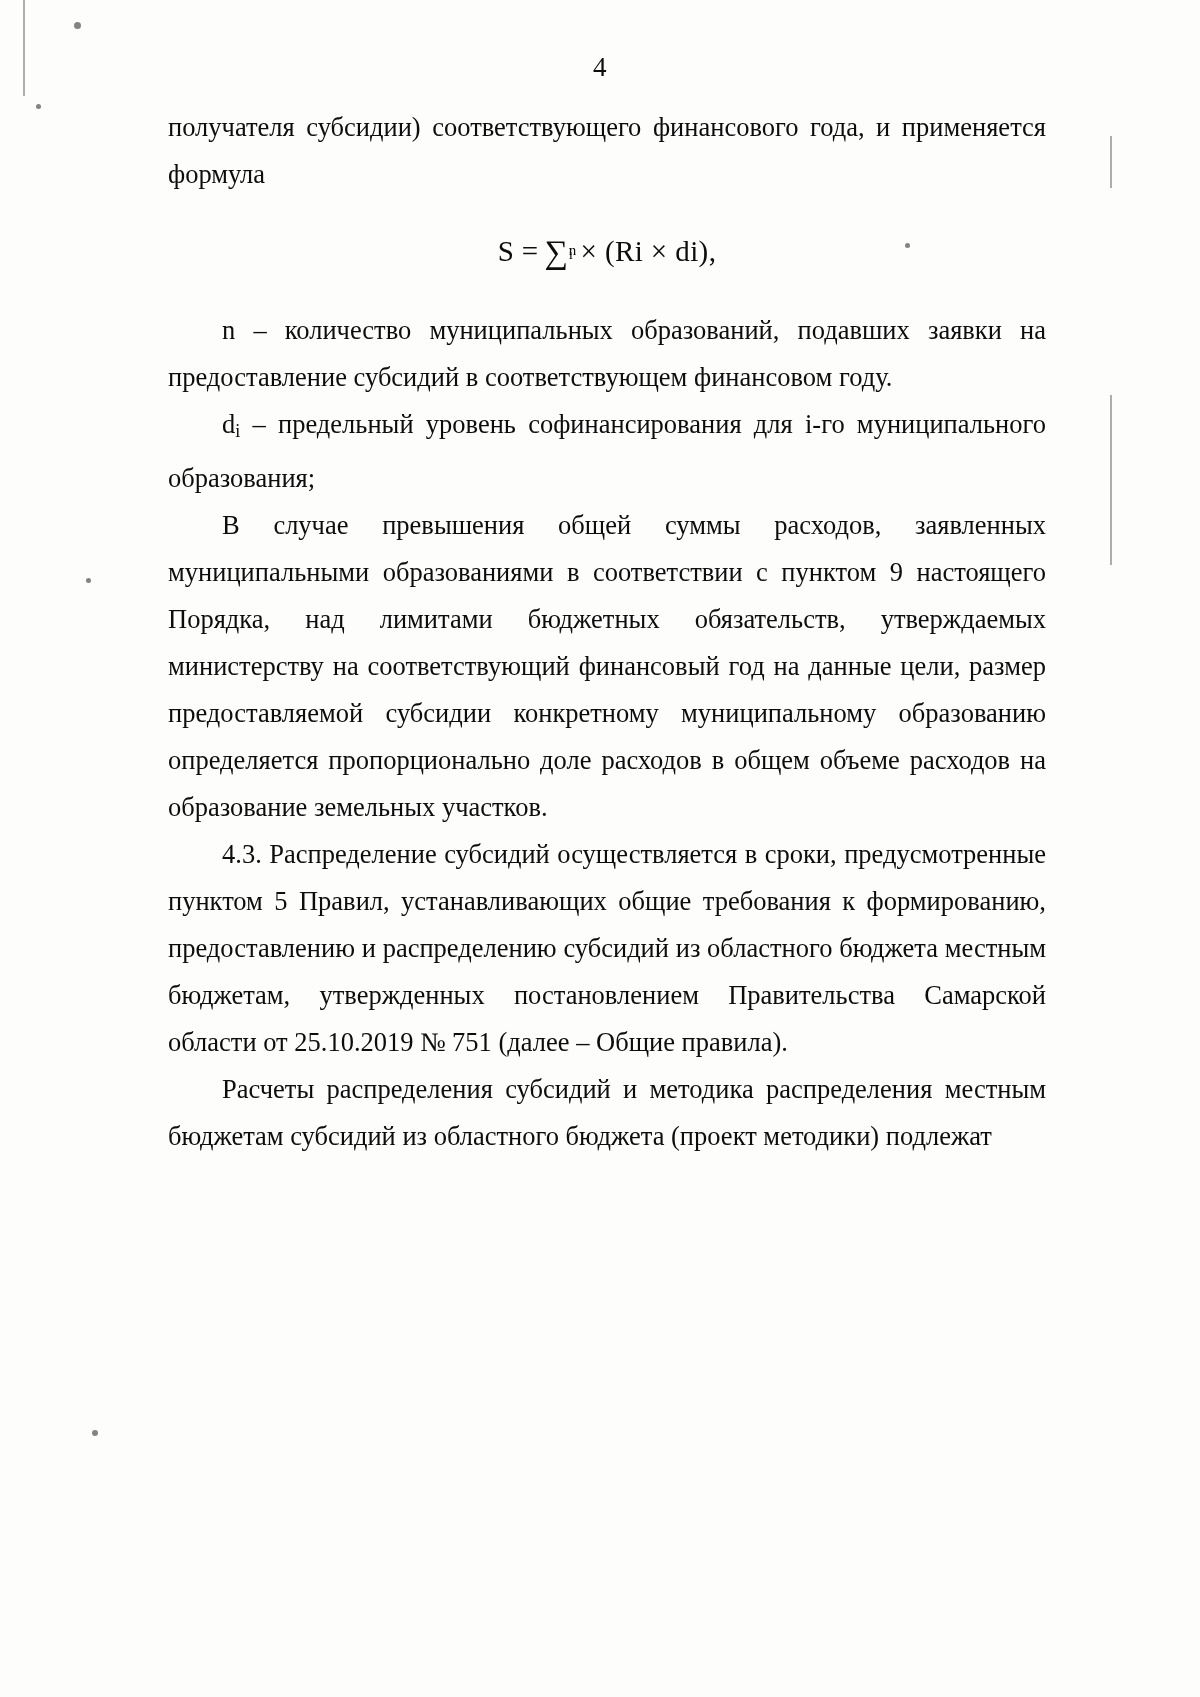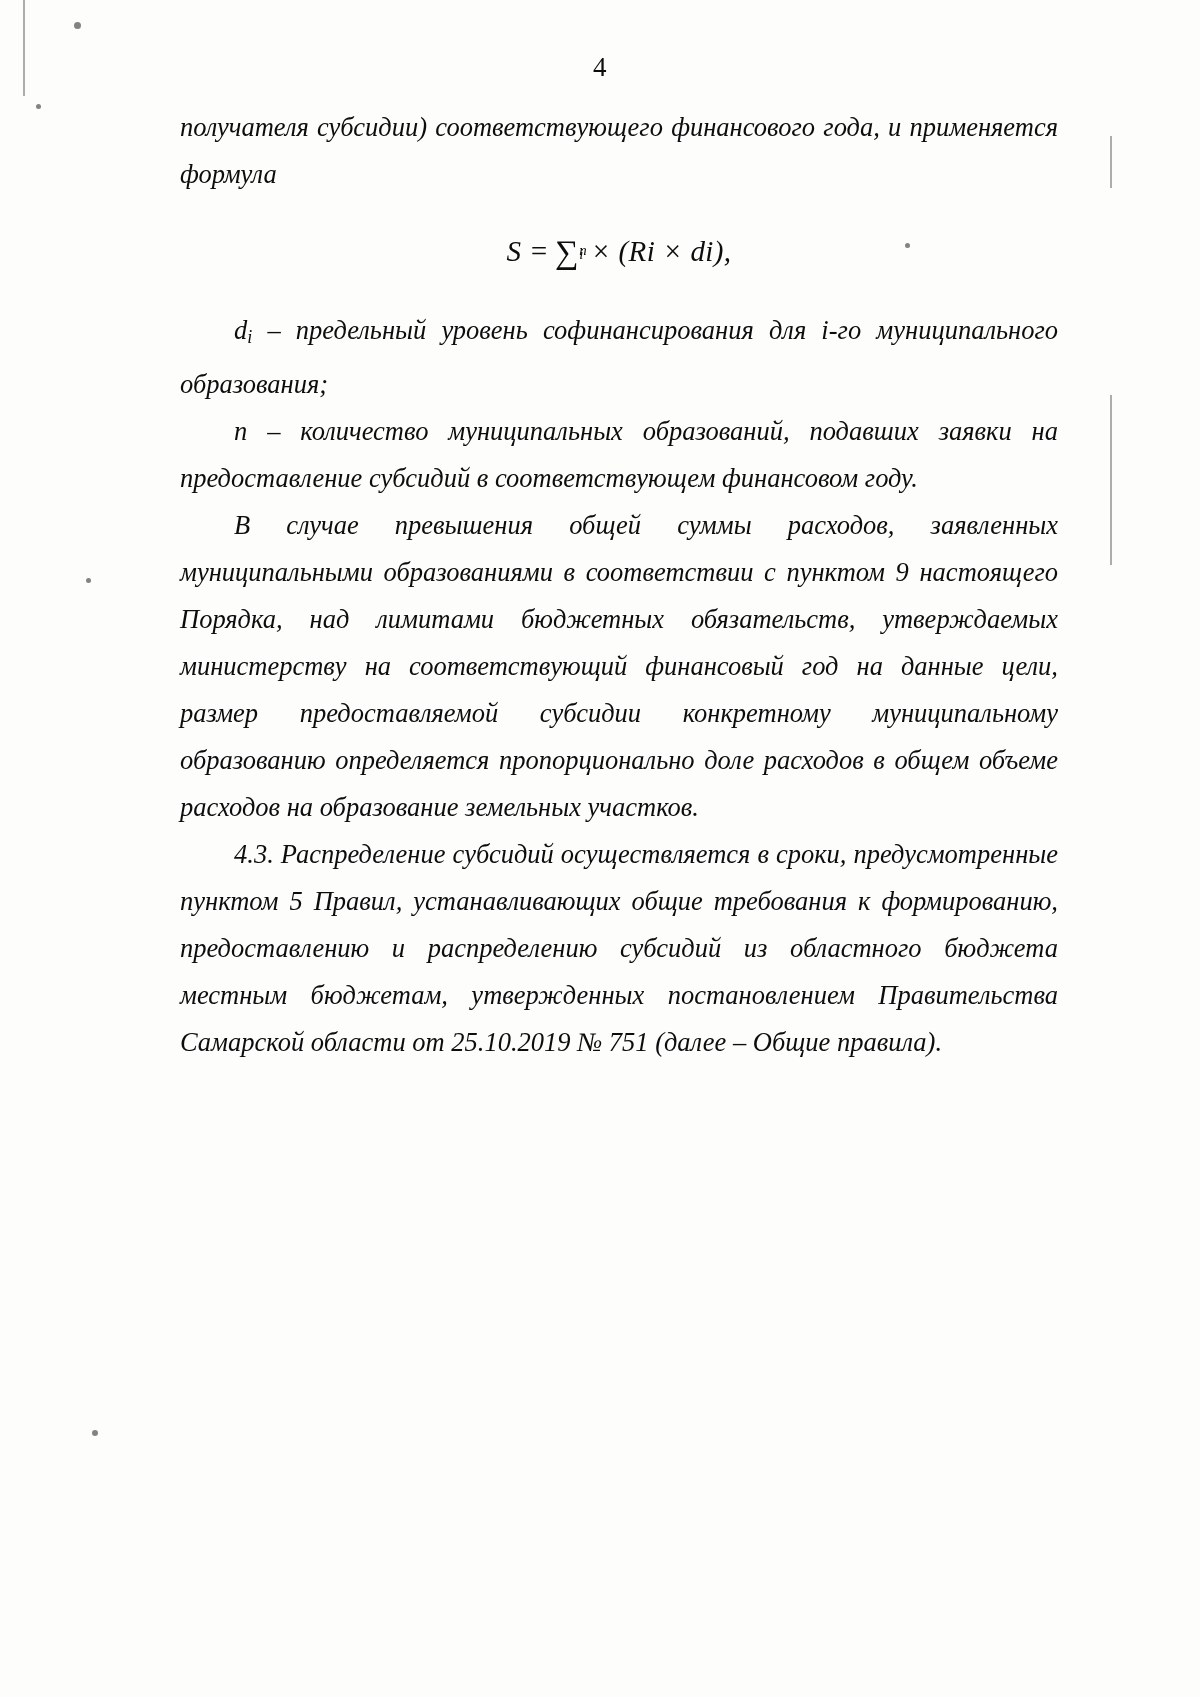--- a/index.html
+++ b/index.html
@@ -40,24 +40,23 @@
     top: 52px;
     left: 0;
     width: 100%;
     text-align: center;
     font-size: 27px;
     letter-spacing: .5px;
   }
 
   .content {
     position: absolute;
-    left: 180px;
+    left: 168px;
     top: 104px;
     width: 878px;
-    font-style: italic;
   }
 
   p {
     margin: 0;
     font-size: 26.5px;
     line-height: 47px;
     text-align: justify;
     text-justify: inter-word;
   }
   p.indent { text-indent: 54px; }
@@ -106,19 +105,20 @@
   <div class="page-number">4</div>
 
   <div class="content">
 
     <p class="hang">получателя субсидии) соответствующего финансового года, и применяется формула</p>
 
     <div class="formula">
       <span>S =</span><span class="sp"></span><span class="sum"><span>∑</span><span class="lim top">n</span><span class="lim bot">i</span></span><span class="sp"></span><span class="sp"></span><span>× (Ri × di),</span>
     </div>
 
+    <p class="indent">n – количество муниципальных образований, подавших заявки на предоставление субсидий в соответствующем финансовом году.</p>
     <p class="indent">d<sub>i</sub> – предельный уровень софинансирования для i-го муниципального образования;</p>
-    <p class="indent">n – количество муниципальных образований, подавших заявки на предоставление субсидий в соответствующем финансовом году.</p>
     <p class="indent">В случае превышения общей суммы расходов, заявленных муниципальными образованиями в соответствии с пунктом 9 настоящего Порядка, над лимитами бюджетных обязательств, утверждаемых министерству на соответствующий финансовый год на данные цели, размер предоставляемой субсидии конкретному муниципальному образованию определяется пропорционально доле расходов в общем объеме расходов на образование земельных участков.</p>
     <p class="indent">4.3. Распределение субсидий осуществляется в сроки, предусмотренные пунктом 5 Правил, устанавливающих общие требования к формированию, предоставлению и распределению субсидий из областного бюджета местным бюджетам, утвержденных постановлением Правительства Самарской области от 25.10.2019 № 751 (далее – Общие правила).</p>
+    <p class="indent">Расчеты распределения субсидий и методика распределения местным бюджетам субсидий из областного бюджета (проект методики) подлежат</p>
 
   </div>
 </div>
 
 </body></html>

